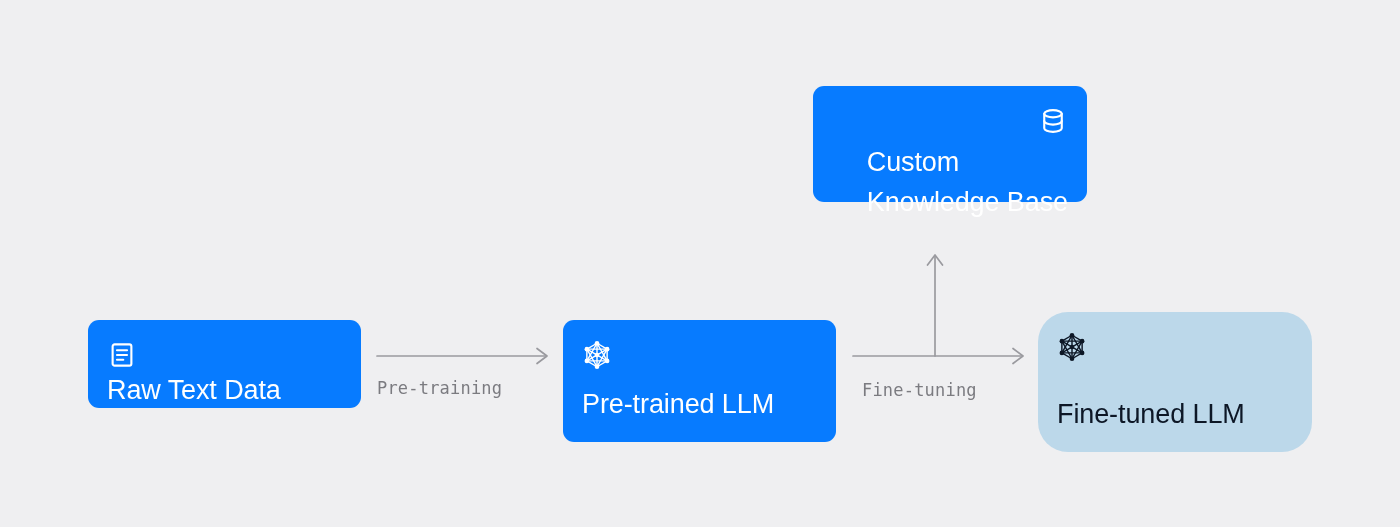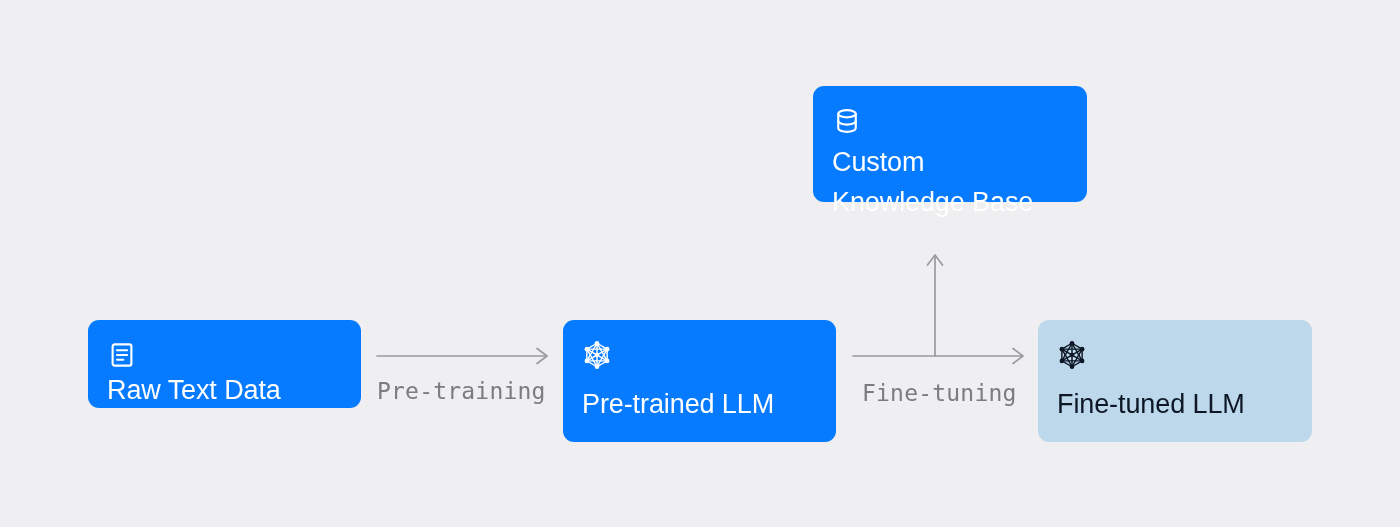--- a/index.html
+++ b/index.html
@@ -49,38 +49,38 @@
     letter-spacing: -0.1px;
     white-space: pre-line;
     font-weight: 400;
   }
   .node.primary .node-label { color: #ffffff; }
   .node.accent  .node-label { color: #0d1726; }
 
   
   #node-raw-text-data   { left: 88px;  top: 320px; width: 273px; height: 88px; }
   #node-pretrained-llm  { left: 563px; top: 320px; width: 273px; height: 122px; }
-  #node-knowledge-base  { left: 813px; top: 86px;  width: 274px; height: 116px; }
-  #node-finetuned-llm   { left: 1038px;top: 320px; width: 274px; height: 122px; }
+  #node-knowledge-base  { left: 813px; top: 86px;  width: 274px; height: 116px; align-items: flex-end; }
+  #node-finetuned-llm   { left: 1038px;top: 312px; width: 274px; height: 140px; border-radius: 30px; }
 
   #node-knowledge-base .node-label { margin-top: 6px; }
 
   
   .edge {
     position: absolute;
   }
   .edge svg { display: block; overflow: visible; }
 
   #edge-pretraining { left: 376px; top: 344px; width: 176px; height: 26px; }
   #edge-finetuning  { left: 852px; top: 250px; width: 176px; height: 120px; }
 
   .edge-label {
     position: absolute;
     font-family: "DejaVu Sans Mono", "Liberation Mono", monospace;
-    font-size: 23px;
+    font-size: 17px;
     letter-spacing: 0.2px;
     color: #7b7b80;
     white-space: nowrap;
   }
   #label-pretraining { left: 377px; top: 378px; }
   #label-finetuning  { left: 862px; top: 380px; }
 </style>
 </head>
 <body>
 

